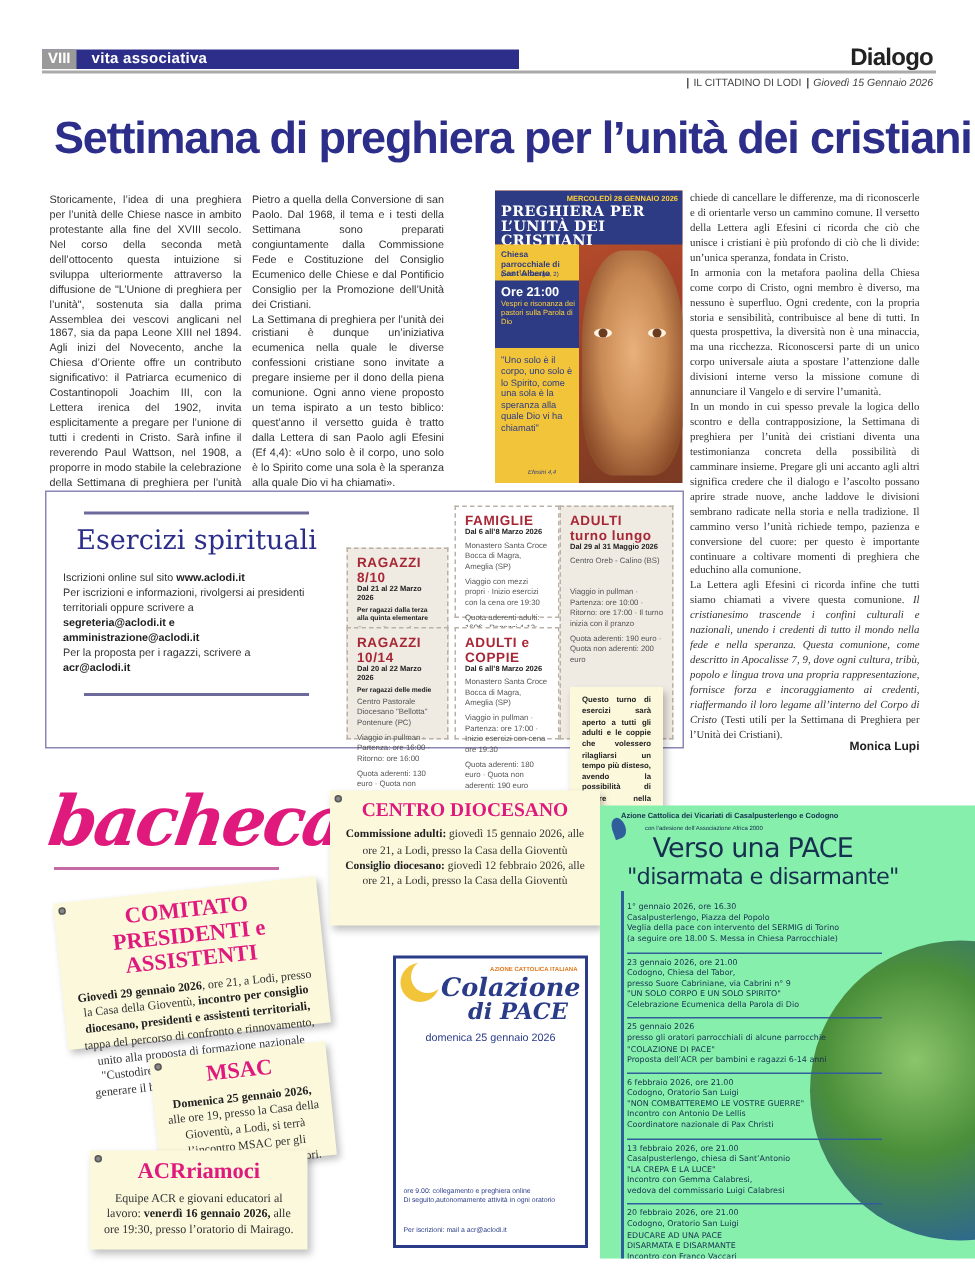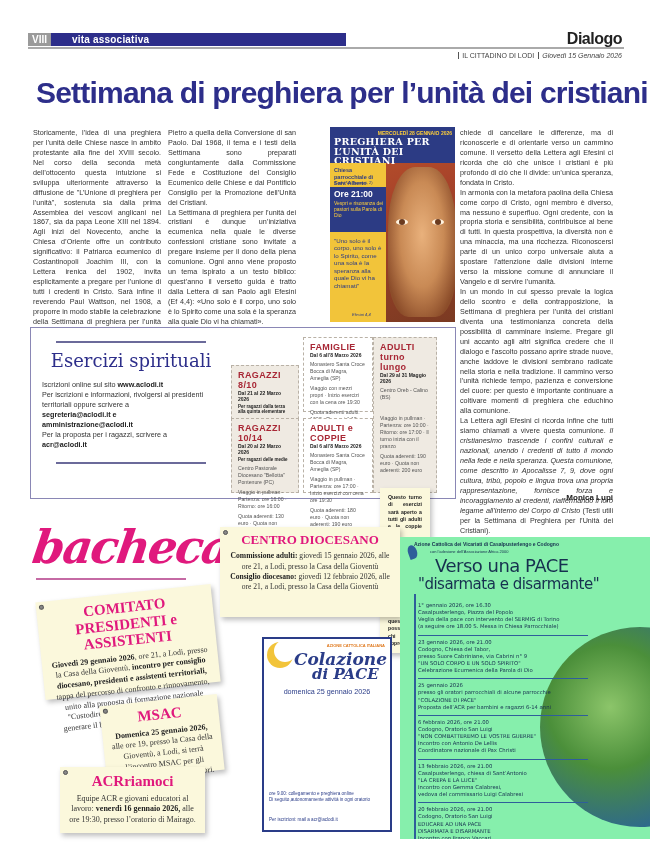--- a/index.html
+++ b/index.html
@@ -1,34 +1,34 @@
 <!DOCTYPE html>
 <html><head>
 <meta charset="utf-8">
 <style>
   * { box-sizing: border-box; margin: 0; padding: 0; }
   body { width: 650px; height: 858px; background: #fff; position: relative; overflow: hidden; font-family: "Liberation Sans", sans-serif; color: #222; }
   .abs { position: absolute; }
   
   .section-bar { left: 28px; top: 33px; width: 318px; height: 13px; background: #2d2e8a; display: flex; align-items: center; }
   .section-num { background: #9a9a9a; color: #fff; font: bold 10px "Liberation Sans", sans-serif; height: 13px; padding: 0 4px; display: flex; align-items: center; }
-  .section-name { color: #fff; font: bold 10px "Liberation Sans", sans-serif; padding-left: 21px; letter-spacing: .2px; }
+  .section-name { color: #fff; font: bold 10px "Liberation Sans", sans-serif; padding-left: 10px; letter-spacing: .2px; }
   .header-rule { left: 28px; top: 47px; width: 596px; height: 2px; background: #aaa; }
   .brand { right: 28px; top: 30px; font: bold 16px "Liberation Sans", sans-serif; color: #222; letter-spacing: -.5px; }
   .paper-line { right: 28px; top: 52px; font: 7px "Liberation Sans", sans-serif; color: #444; display: flex; gap: 4px; }
   .paper-line span { border-left: 1px solid #555; padding-left: 3px; }
   .paper-line .date { font-style: italic; }
   .headline { left: 36px; top: 76px; width: 580px; font: bold 30px "Liberation Sans", sans-serif; color: #2d2e8a; letter-spacing: -.8px; white-space: nowrap; }
   
   .col { font: 7.2px/1.38 "Liberation Sans", sans-serif; color: #333; text-align: justify; }
   .col p { margin: 0; }
   .col em { font-style: italic; }
   .col1 { left: 33px; top: 128px; width: 128px; }
   .col2 { left: 168px; top: 128px; width: 128px; }
-  .col3 { left: 460px; top: 128px; width: 153px; }
+  .col3 { left: 460px; top: 128px; width: 153px; font-family: Liberation Serif, serif; }
   .signature { right: 37px; top: 493px; font: bold 8px "Liberation Sans", sans-serif; color: #222; }
   
   .poster { left: 330px; top: 127px; width: 125px; height: 195px; background: linear-gradient(160deg,#c0582a 0%,#a8432a 40%,#7a3a22 100%); overflow: hidden; }
   .poster-top { position: absolute; left: 0; top: 0; width: 100%; height: 36px; background: #2c3b84; }
   .poster-date { position: absolute; right: 3px; top: 3px; font: bold 5px "Liberation Sans", sans-serif; color: #ffcf3a; }
   .poster-title { position: absolute; left: 4px; top: 10px; font: bold 9.5px/1 "DejaVu Serif", serif; color: #fff; letter-spacing: .3px; }
   .poster-yellow { position: absolute; left: 0; top: 36px; width: 56px; height: 159px; background: #f2c43a; }
   .poster-church { position: absolute; left: 4px; top: 40px; width: 52px; font: bold 5.5px/1.2 "Liberation Sans", sans-serif; color: #2c3b84; }
   .poster-addr { position: absolute; left: 4px; top: 53px; font: 4px "Liberation Sans", sans-serif; color: #2c3b84; }
   .poster-timebox { position: absolute; left: 0; top: 60px; width: 56px; height: 45px; background: #2c3b84; }
@@ -50,21 +50,21 @@
   .card.white { background: #fff; }
   .card h4 { font: bold 9px "Liberation Sans", sans-serif; color: #a82735; letter-spacing: .4px; }
   .card .dates { font: bold 5px "Liberation Sans", sans-serif; color: #222; margin-bottom: 2px; }
   .card .sub { font: bold 4.5px "Liberation Sans", sans-serif; color: #222; margin-bottom: 3px; }
   .card .ln { margin-top: 3px; }
   .card .note { font: bold 5.2px/1.4 "Liberation Sans", sans-serif; color: #222; text-align: justify; margin-top: 20px; }
   .card-r1 { left: 231px; top: 337px; width: 68px; height: 75px; margin-top: 28px; }
   .card-r2 { left: 231px; top: 418px; width: 68px; height: 75px; }
   .card-fam { left: 303px; top: 337px; width: 70px; height: 75px; }
   .card-adu { left: 303px; top: 418px; width: 70px; height: 75px; }
-  .card-lungo { left: 373px; top: 337px; width: 64px; height: 156px; }
+  .card-lungo { left: 373px; top: 337px; width: 76px; height: 156px; }
   
   .bacheca-title { left: 33px; top: 520px; font: italic bold 46px "DejaVu Serif", serif; color: #e0197d; letter-spacing: -2px; transform: skewX(-8deg); }
   .bacheca-rule { left: 36px; top: 578px; width: 150px; height: 2px; background: #c56aa4; }
   .note { background: #fbf8dc; box-shadow: 2px 3px 5px rgba(0,0,0,.25); font: 8px/1.35 "Liberation Serif", serif; color: #333; text-align: center; padding: 6px 8px; }
   .note h3 { font: bold 15px/1.1 "Liberation Serif", serif; color: #e0197d; margin-bottom: 4px; }
   .note b { color: #222; }
   .pin { position: absolute; left: 3px; top: 3px; width: 5px; height: 5px; border-radius: 50%; background: #888; border: 1px solid #555; }
   .note-comitato { left: 40px; top: 593px; width: 176px; height: 98px; transform: rotate(-6deg); }
   .note-msac { left: 103px; top: 700px; width: 118px; height: 76px; transform: rotate(-6deg); }
   .note-acr { left: 60px; top: 767px; width: 145px; height: 66px; }

